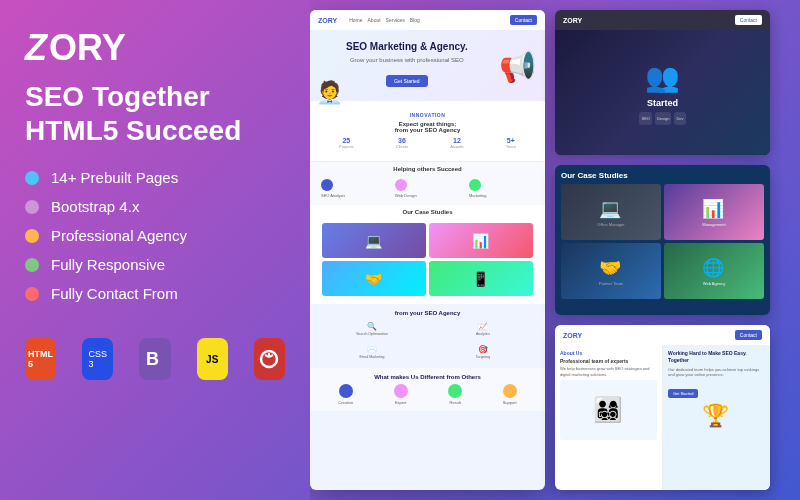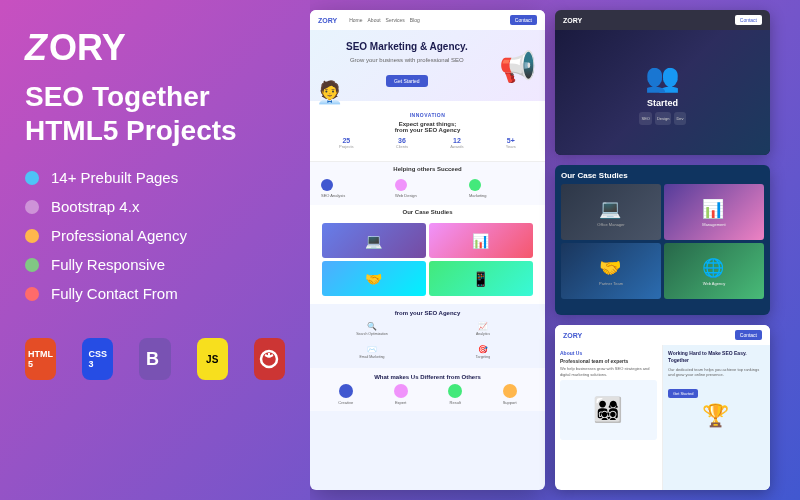--- a/index.html
+++ b/index.html
@@ -234,21 +234,21 @@
 <body>
 
 <div class="left-panel">
   <div class="logo">
     <span class="logo-z">Z</span>
     <span class="logo-ory">ORY</span>
   </div>
 
   <div class="main-title">
     <span>SEO Together</span><br>
-    <span>HTML5 Projects</span>
+    <span>HTML5 Succeed</span>
   </div>
 
   <ul class="features-list">
     <li>
       <span class="dot blue"></span>
       <span>14+ Prebuilt Pages</span>
     </li>
     <li>
       <span class="dot purple"></span>
       <span>Bootstrap 4.x</span>
@@ -265,21 +265,21 @@
       <span class="dot"></span>
       <span>Fully Contact From</span>
     </li>
   </ul>
 
   <div class="tech-badges">
     <div class="badge badge-html">
       <span style="font-size:9px; font-weight:900;">HTML<br>5</span>
     </div>
     <div class="badge badge-css">
-      <span style="font-size:9px; font-weight:700;">CSS<br>3</span>
+      <span style="font-size:9px; font-weight:400;">CSS<br>3</span>
     </div>
     <div class="badge badge-bs">
       <svg width="22" height="22" viewBox="0 0 22 22">
         <text x="2" y="17" font-size="18" fill="white" font-weight="900">B</text>
       </svg>
     </div>
     <div class="badge badge-js">
       <span style="font-size:10px; font-weight:900; color:#000;">JS</span>
     </div>
     <div class="badge badge-npm">

